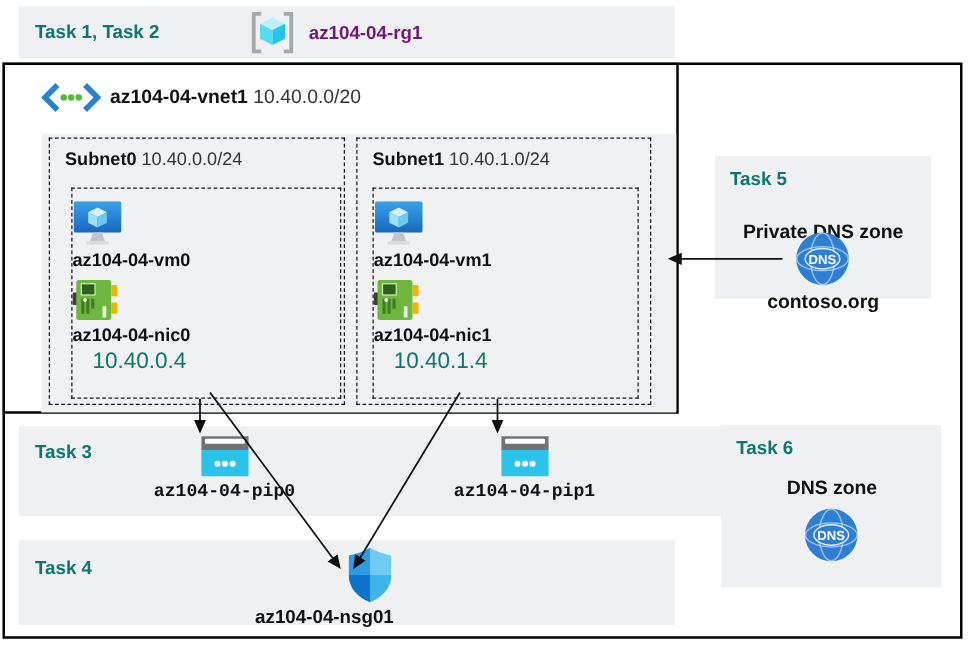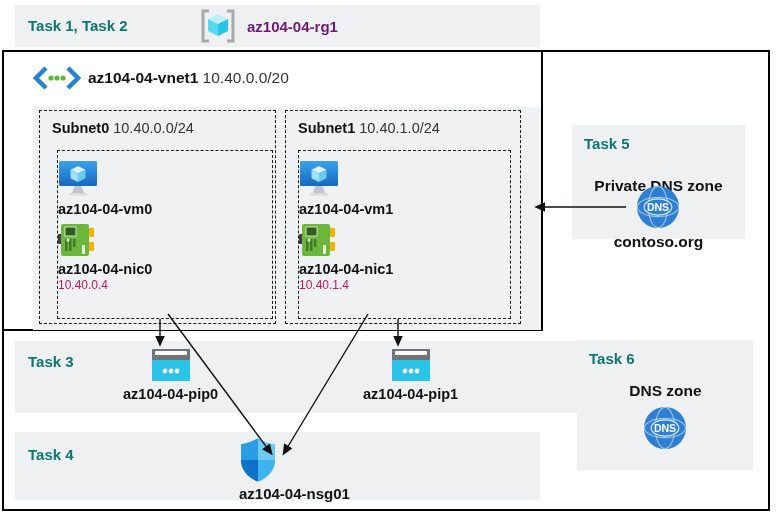--- a/index.html
+++ b/index.html
@@ -14,25 +14,25 @@
   .outer-box{left:2px;top:50px;width:768px;height:461px;border:2px solid #000;box-sizing:border-box;background:#fff;}
   .vnet-box{left:2px;top:50px;width:541px;height:281px;border:2px solid #000;box-sizing:border-box;background:#fff;}
   .subnet-panel{left:33px;top:107px;width:508px;height:223px;background:#f0f1f2;}
   .subnet-box{border:1.5px dashed #1a1a1a;box-sizing:border-box;}
   .subnet-label{position:absolute;left:12px;top:9px;font-size:14.5px;white-space:nowrap;}
   .subnet-label b{font-weight:bold;}
   .cidr{font-weight:normal;color:#333;}
   .inner-box{position:absolute;border:1.5px dashed #1a1a1a;box-sizing:border-box;
     display:flex;flex-direction:column;align-items:flex-start;padding-top:10px;}
   .vm-label,.nic-label{font-weight:bold;font-size:14.5px;margin-top:4px;white-space:nowrap;}
-  .ip-label{font-size:12px;color:#be185d;margin-top:1px;}
+  .ip-label{font-size:18px;color:#0f766e;margin-top:1px;margin-left:16px;}
   .icon-gap{margin-top:6px;}
   .pip-group{position:absolute;top:6px;display:flex;flex-direction:column;align-items:center;}
-  .pip-label{font-weight:bold;font-size:14.5px;margin-top:3px;white-space:nowrap;}
-  .nsg-group{position:absolute;display:flex;flex-direction:column;align-items:flex-start;}
+  .pip-label{font-weight:bold;font-size:14.5px;margin-top:3px;white-space:nowrap;font-family:Liberation Mono, monospace;}
+  .nsg-group{position:absolute;display:flex;flex-direction:column;align-items:flex-end;}
   .nsg-label{font-weight:bold;font-size:15px;margin-top:2px;white-space:nowrap;}
   .side-box{background:#eef0f2;}
   .side-title{font-weight:bold;font-size:15.5px;text-align:center;white-space:nowrap;}
   .side-zone{font-weight:bold;font-size:15.5px;text-align:center;white-space:nowrap;}
   svg{display:block;}
   .arrow-layer{left:0;top:0;pointer-events:none;}
 </style>
 </head>
 <body>
 

